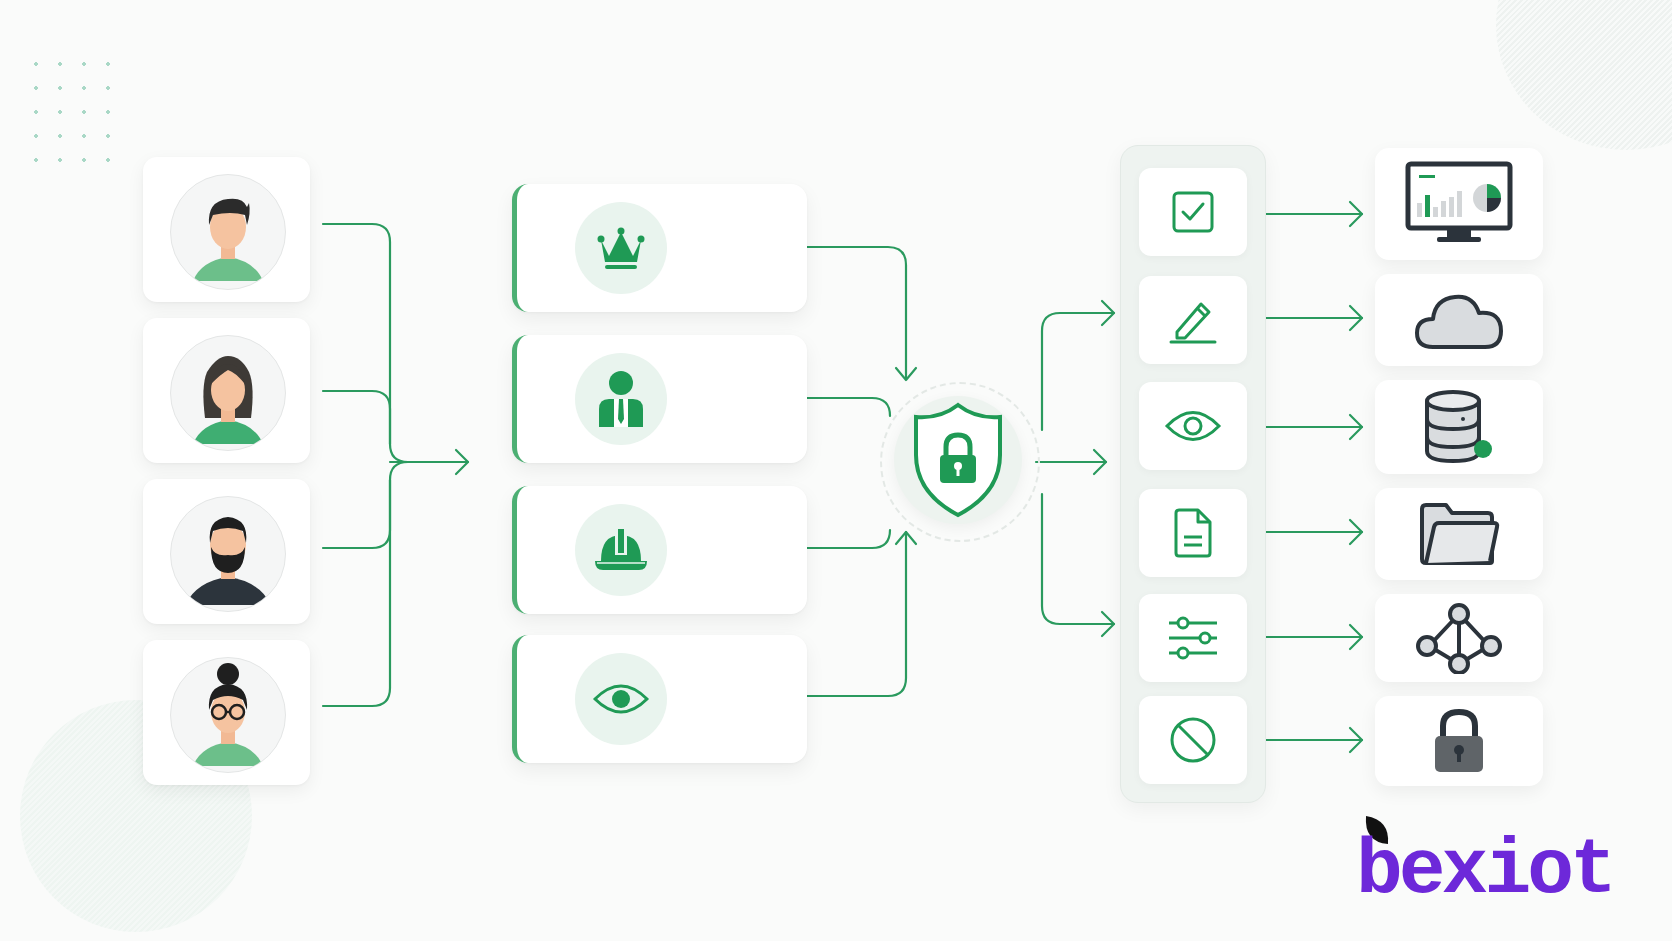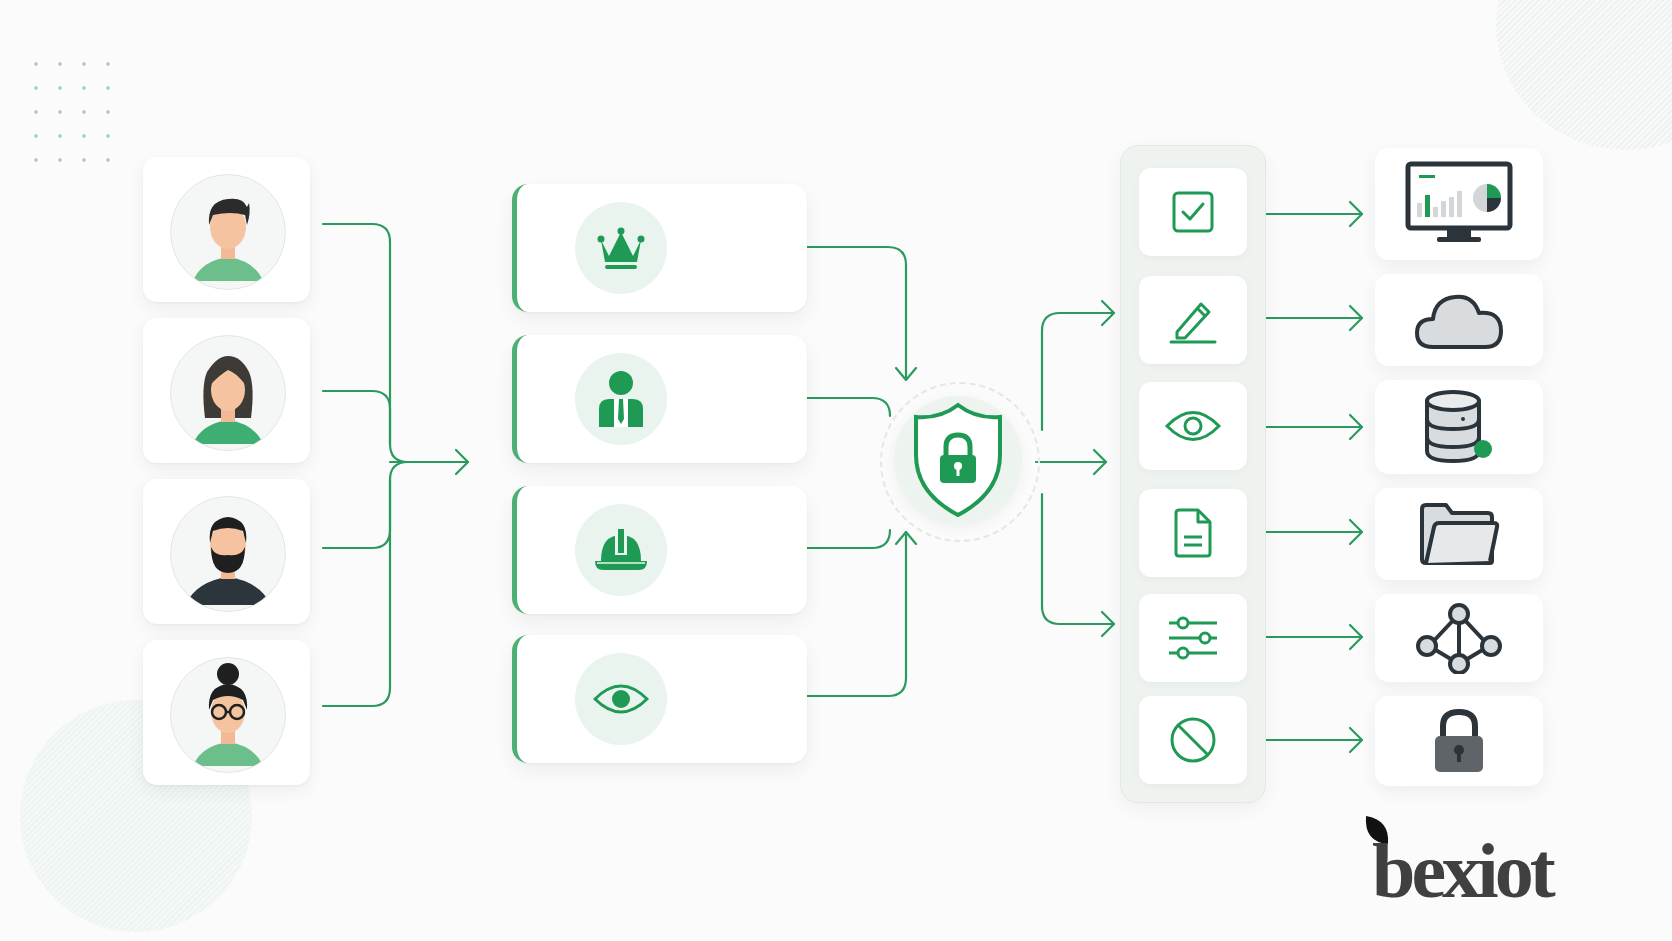--- a/index.html
+++ b/index.html
@@ -32,22 +32,22 @@
   .perm-card { position:absolute; left:18px; width:108px; height:88px; border-radius:12px; background:#fff;
     box-shadow:0 2px 8px rgba(0,0,0,0.04); display:flex; align-items:center; justify-content:center; }
   .res-card { position:absolute; left:1375px; width:168px; background:#fff; border-radius:14px;
     box-shadow:0 6px 18px rgba(0,0,0,0.06); display:flex; align-items:center; justify-content:center; }
   .connectors { position:absolute; left:0; top:0; width:1672px; height:941px; pointer-events:none; }
   .hub-outer { position:absolute; left:880px; top:382px; width:156px; height:156px; border-radius:50%;
     border:2px dashed #e3e8e5; }
   .hub-inner { position:absolute; left:894px; top:396px; width:128px; height:128px; border-radius:50%;
     background:#edf3ef; box-shadow:0 4px 14px rgba(0,0,0,0.05); display:flex; align-items:center; justify-content:center; }
   .logo { position:absolute; left:1356px; top:826px; height:90px; width:260px; }
-  .logo-text { position:absolute; left:16px; top:0; font-family:Liberation Serif, serif; font-weight:bold;
-    font-size:78px; letter-spacing:-4px; color:#404040; line-height:90px; }
+  .logo-text { position:absolute; left:0; top:0; font-family:Liberation Mono, monospace; font-weight:bold;
+    font-size:78px; letter-spacing:-4px; color:#6d28d9; line-height:90px; }
 </style>
 </head>
 <body>
 
 <div class="abs dots"></div>
 <div class="abs deco-circle-bl"></div>
 <div class="abs deco-circle-tr"></div>
 
 <svg class="connectors" viewBox="0 0 1672 941" fill="none" stroke="#2a9a5e" stroke-width="2.2" stroke-linecap="round" stroke-linejoin="round">
 

